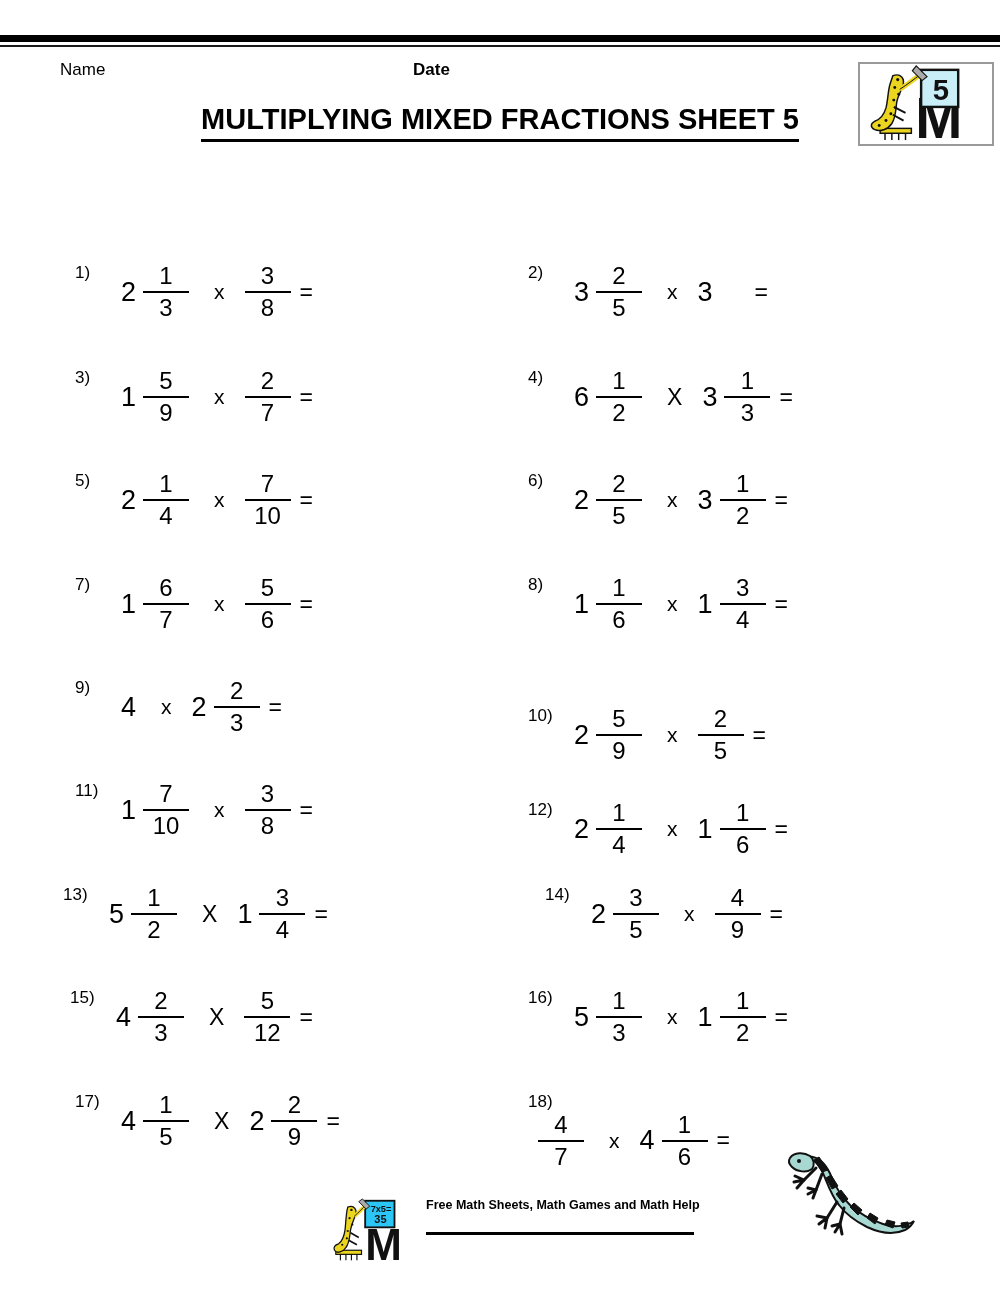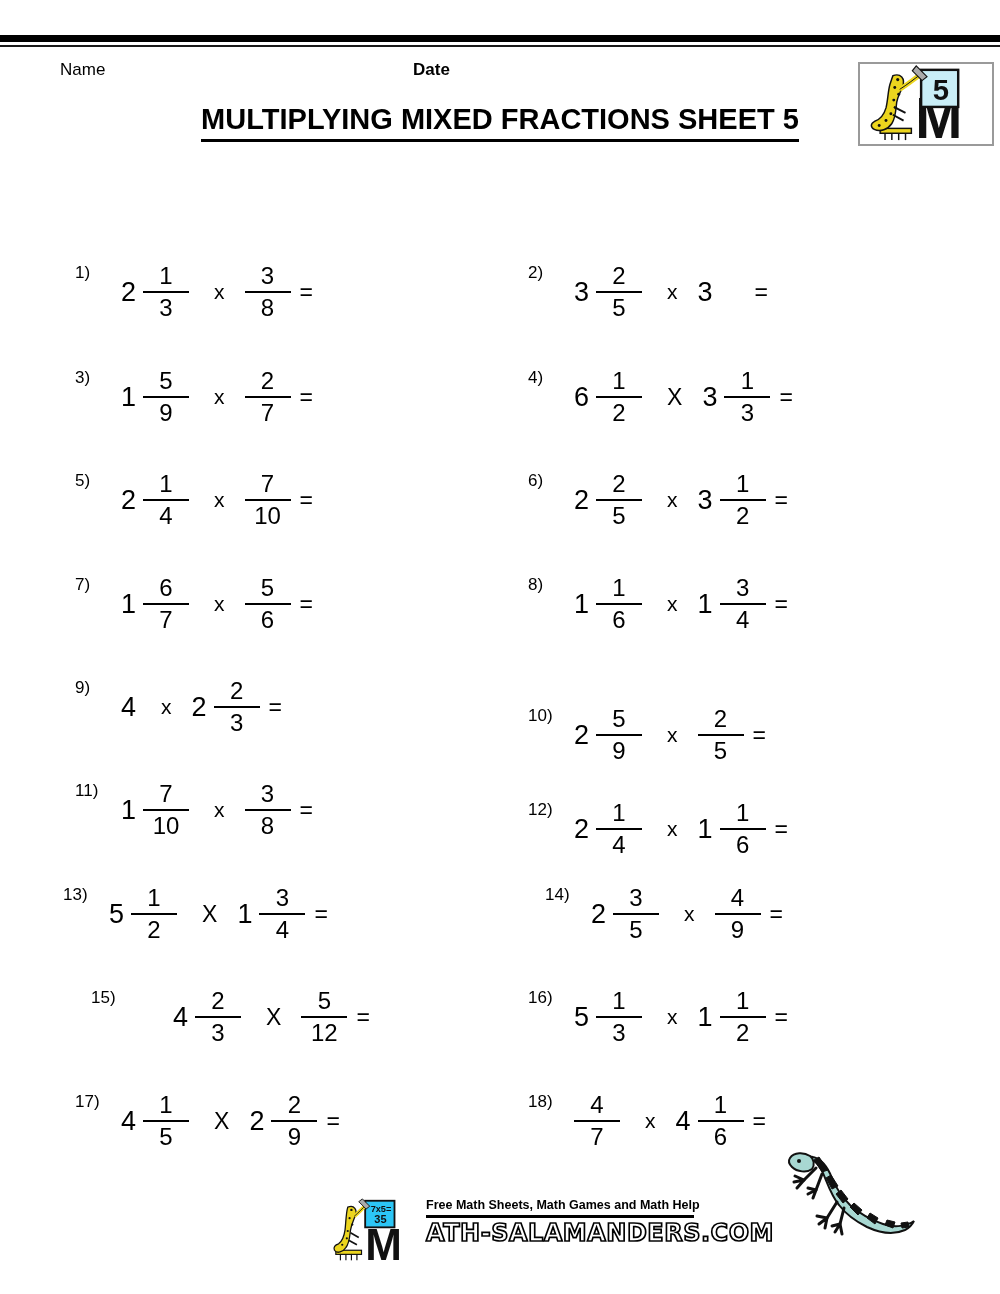--- a/index.html
+++ b/index.html
@@ -40,21 +40,21 @@
   .fden { padding-top:2px; }
   .op { font-size:21px; margin-left:25px; margin-right:20px; }
   .op.big { font-size:23px; }
   .eq { font-size:23px; margin-left:9px; }
   .eq.wide { margin-left:42px; }
 
   .footer { position:absolute; left:332px; top:1198px; display:flex; align-items:flex-start; }
   .footer-right { margin-left:2px; width:268px; }
   .tagline {
     font-size:12.5px; font-weight:bold; text-align:center;
-    padding-bottom:3px; border-bottom:3px solid #000; white-space:nowrap;
+    padding-bottom:20px; border-bottom:3px solid #000; white-space:nowrap;
   }
   .brand {
     font-family:"DejaVu Sans", sans-serif;
     font-size:24px; font-weight:800; letter-spacing:0.5px; margin-top:1px;
     white-space:nowrap; color:#000;
   }
   @supports (-webkit-text-stroke: 1px #000) {
     .brand { color:#fff; -webkit-text-stroke:1.7px #000; }
   }
   .gecko { position:absolute; left:782px; top:1146px; }
@@ -324,21 +324,21 @@
           <span class="fden">5</span>
         </span>
         <span class="op">x</span>
         <span class="frac">
           <span class="fnum">4</span>
           <span class="fden">9</span>
         </span>
         <span class="eq">=</span>
       </span>
     </div>
-    <div class="problem" style="top: 988px; left: 91px; gap: 36px;">
+    <div class="problem" style="top: 988px; left: 70px;">
       <span class="pnum">15)</span>
       <span class="expr">
         <span class="whole">4</span>
         <span class="frac after-whole">
           <span class="fnum">2</span>
           <span class="fden">3</span>
         </span>
         <span class="op big">X</span>
         <span class="frac">
           <span class="fnum">5</span>
@@ -374,21 +374,21 @@
         </span>
         <span class="op big">X</span>
         <span class="whole">2</span>
         <span class="frac after-whole">
           <span class="fnum">2</span>
           <span class="fden">9</span>
         </span>
         <span class="eq">=</span>
       </span>
     </div>
-    <div class="problem" style="top: 1092px; left: 528px;">
+    <div class="problem" style="top: 1092px; left: 528px; flex-direction: column;">
       <span class="pnum">18)</span>
       <span class="expr">
         <span class="frac">
           <span class="fnum">4</span>
           <span class="fden">7</span>
         </span>
         <span class="op">x</span>
         <span class="whole">4</span>
         <span class="frac after-whole">
           <span class="fnum">1</span>
@@ -421,21 +421,20 @@
       <circle cx="21" cy="13" r="1.3" fill="#111"></circle>
       <circle cx="19" cy="22" r="1.2" fill="#111"></circle>
       <circle cx="22" cy="29" r="1.2" fill="#111"></circle>
       <circle cx="17" cy="36" r="1.2" fill="#111"></circle>
       <circle cx="16" cy="44" r="1.2" fill="#111"></circle>
       <circle cx="11" cy="51" r="1.2" fill="#111"></circle>
     </g>
   </svg>
   <div class="footer-right">
     <div class="tagline">Free Math Sheets, Math Games and Math Help</div>
-    <div class="brand">ATH-SALAMANDERS.COM</div>
   </div>
 </div>
 
 <svg class="gecko" width="140" height="102" viewBox="0 0 140 102">
 
   <path d="M22 14 C 30 11, 37 17, 41 27 C 46 39, 50 51, 57 59 C 63 67, 73 75, 85 81 C 98 87, 112 89, 123 84 C 127 82, 130 79, 132 75 C 125 80, 113 82, 101 78 C 89 74, 77 67, 68 59 C 60 51, 54 42, 50 32 C 46 22, 40 13, 31 11 C 27 10, 24 11, 22 14 Z" fill="#a8d8d2" stroke="#111" stroke-width="2"></path>
 
   <path d="M8 12 C 12 6, 22 6, 28 10 C 32 13, 33 19, 30 23 C 25 27, 15 26, 10 21 C 7 18, 6 15, 8 12 Z" fill="#a8d8d2" stroke="#111" stroke-width="2"></path>
   <circle cx="17" cy="15" r="2" fill="#111"></circle>
 

